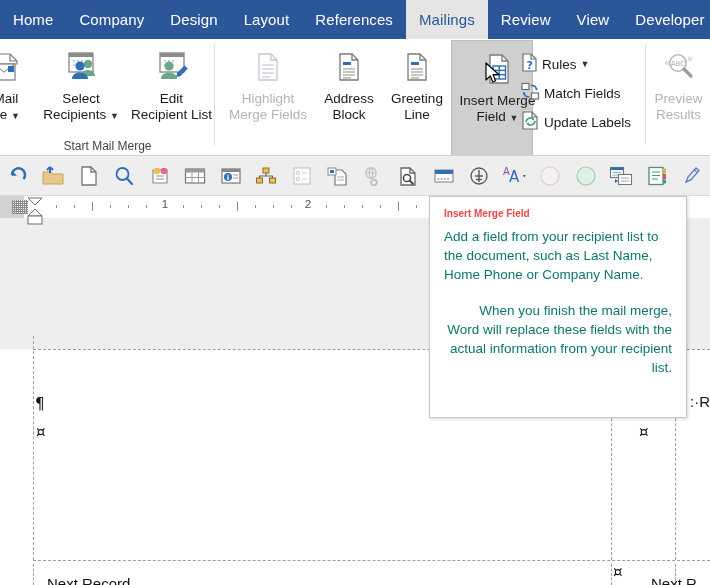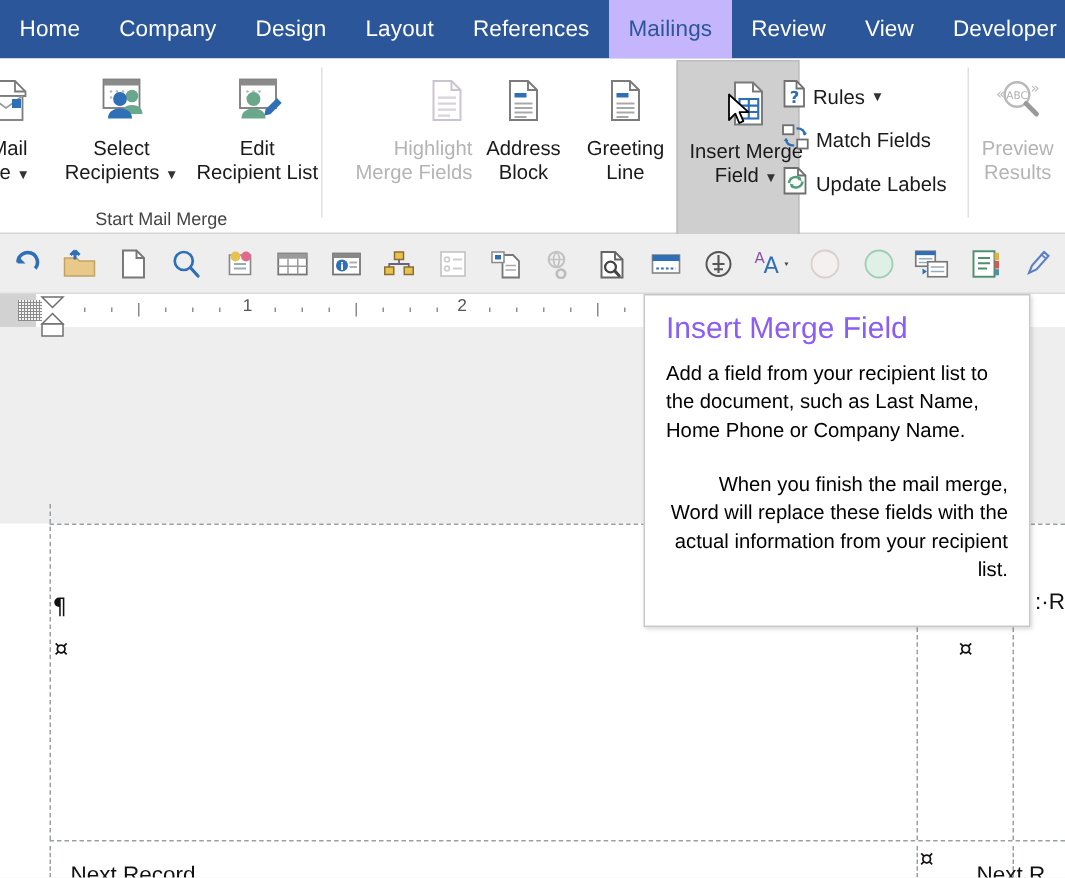--- a/index.html
+++ b/index.html
@@ -16,21 +16,21 @@
     position: absolute; left: 0; top: 0; width: 710px; height: 39px;
     background: #2b579a;
     display: flex; align-items: stretch;
   }
   .tab {
     display: flex; align-items: center; justify-content: center;
     padding: 0 13px;
     font-size: 15px; color: #ffffff; white-space: nowrap;
     letter-spacing: 0.1px;
   }
-  .tab.active { background: #c4b5fd; color: #2b579a; }
+  .tab.active { background: #e5e5e5; color: #2b579a; }
 
   
   .ribbon {
     position: absolute; left: 0; top: 39px; width: 710px; height: 117px;
     background: #ffffff;
     border-bottom: 1px solid #d4d4d4;
   }
   .rgroup { position: absolute; top: 0; height: 117px; }
   .rgroup .gsep {
     position: absolute; right: 0; top: 6px; width: 1px; height: 100px;
@@ -126,25 +126,25 @@
   }
 
   
   .tooltip {
     position: absolute; left: 429px; top: 196px; width: 258px; height: 222px;
     background: #ffffff; border: 1px solid #c8c8c8;
     box-shadow: 1px 1px 3px rgba(0,0,0,0.16);
     padding: 11px 14px 0 14px; z-index: 40;
   }
   .tt-title {
-    font-size: 20px; font-weight: normal; color: #8b5cf6;
+    font-size: 10px; font-weight: bold; color: #ef4444;
     margin-bottom: 8px;
   }
   .tt-body {
-    font-size: 13.5px; color: #000000; line-height: 19px;
+    font-size: 13.5px; color: #0f766e; line-height: 19px;
   }
   .tt-body + .tt-body { margin-top: 17px; text-align: right; }
 
   .cursor { position: absolute; left: 485px; top: 62px; z-index: 30; }
 </style>
 </head>
 <body>
 
 <div id="app">
 
@@ -248,21 +248,21 @@
         <div class="lbl">Edit</div>
         <div class="lbl">Recipient List</div>
       </div>
 
       <div class="glabel" style="left:22px; width:215px;">Start Mail Merge</div>
       <div class="gsep"></div>
     </div>
 
     <div class="rgroup" style="left:216px; width:430px;">
 
-      <div class="btn disabled" style="left:5px; top:0; width:94px;align-items:flex-end;">
+      <div class="btn disabled" style="left:5px; top:0; width:94px;">
         <div class="ico">
           <svg width="34" height="36" viewBox="0 0 34 36">
             <path d="M8 4h12l6 6v20H8z" fill="#ffffff" stroke="#c9c4cf" stroke-width="1.3"></path>
             <path d="M20 4v6h6" fill="none" stroke="#c9c4cf" stroke-width="1.3"></path>
             <g stroke="#d7d2dd" stroke-width="1.5">
               <path d="M11 15h12"></path>
                 <path d="M11 19h12"></path>
                 <path d="M11 23h12"></path>
                 <path d="M11 27h8"></path>
             </g>

